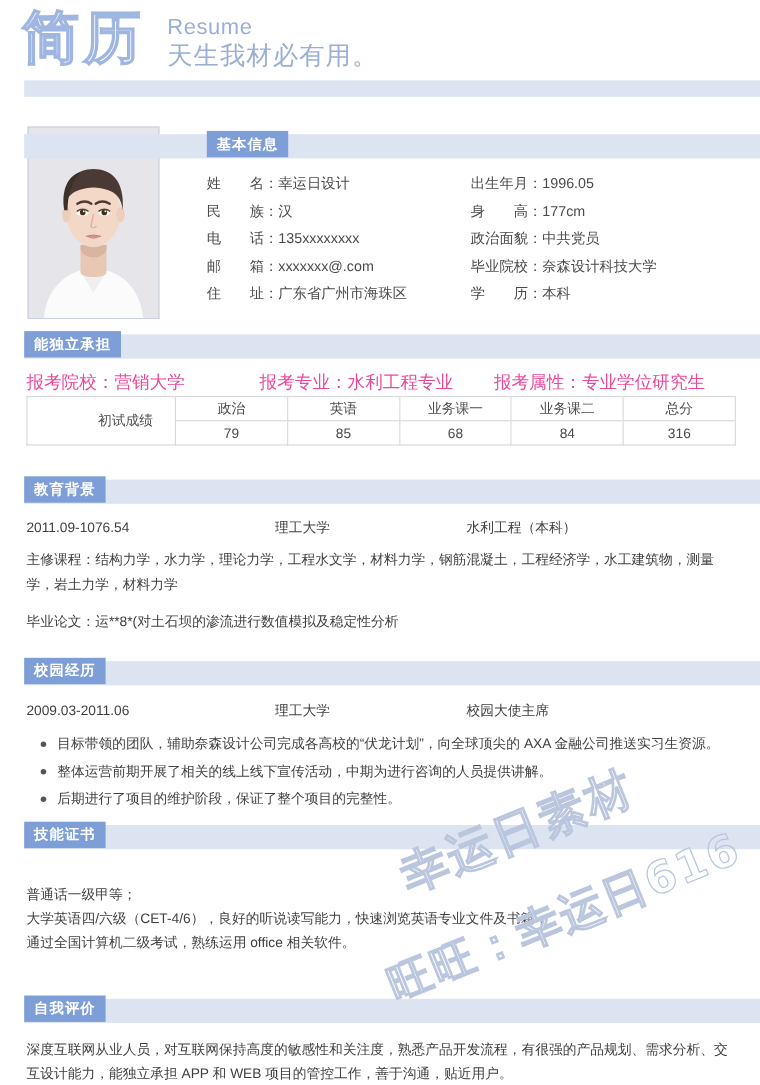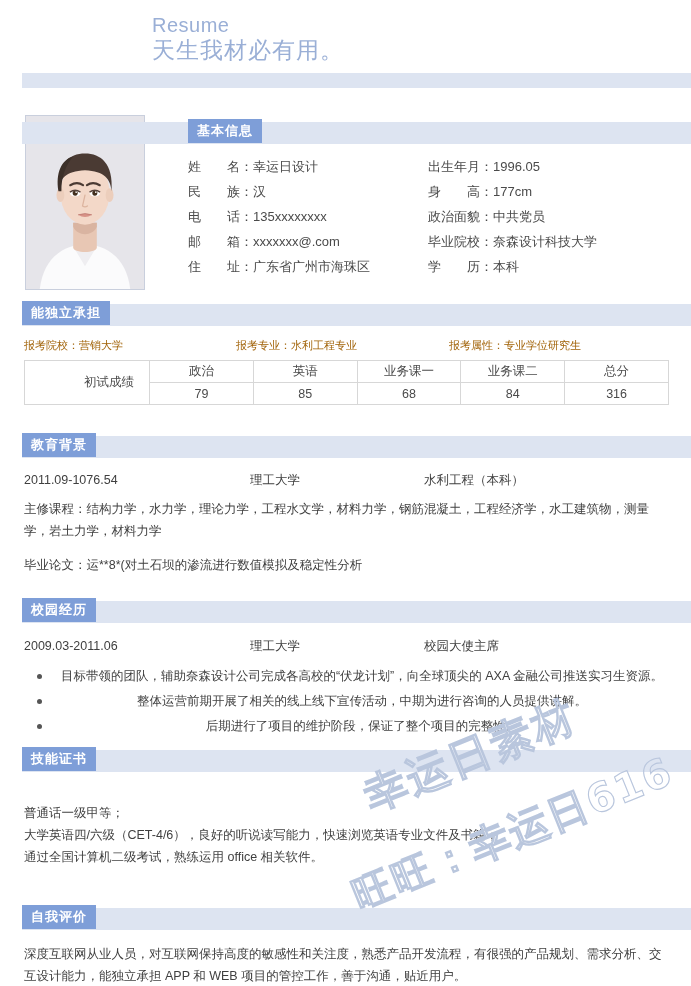--- a/index.html
+++ b/index.html
@@ -79,56 +79,55 @@
   
   .basic-grid {
     position: absolute; left: 188px; top: 158px;
     width: 480px;
   }
   .bi-row { display: flex; height: 25px; align-items: baseline; }
   .bi-cell { width: 245px; font-size: 13px; color: #4a4a4a; white-space: nowrap; }
 
   
   .exam-line { position: absolute; left: 24px; top: 338px; width: 650px; }
-  .exam-line span { font-size: 11px; color: #a16207; text-align: center; }
+  .exam-line span { font-size: 16px; color: #ec4899; text-align: center; }
   .exam-i1 { position: absolute; left: 0; }
   .exam-i2 { position: absolute; left: 212px; }
   .exam-i3 { position: absolute; left: 425px; }
 
   table.score {
     position: absolute; left: 24px; top: 360px;
     width: 645px;
     border-collapse: collapse;
     table-layout: fixed;
   }
   table.score td {
     border: 1px solid #d7d7d7;
     height: 22px;
     text-align: center;
     font-size: 12.5px;
     color: #4a4a4a;
   }
-  table.score td.first { width: 125px; padding-left: 44px; }
+  table.score td.first { width: 135px; padding-left: 44px; }
 
   
   .blk { position: absolute; left: 24px; width: 648px; }
   .edu-row { position: relative; height: 24px; }
   .edu-a { position: absolute; left: 0; }
   .edu-b { position: absolute; left: 226px; }
   .edu-c { position: absolute; left: 400px; }
 
   ul.bullets { list-style: none; margin: 0; padding: 0; }
   ul.bullets li {
     position: relative;
     padding-left: 28px;
     font-size: 12.5px;
     color: #3f3f3f;
     line-height: 25px;
     white-space: nowrap;
-    text-align: center;
   }
   ul.bullets li::before {
     content: "";
     position: absolute; left: 13px; top: 10px;
     width: 5px; height: 5px; border-radius: 50%;
     background: #555555;
   }
 
   .para { font-size: 12.5px; color: #3f3f3f; line-height: 22px; }
 
@@ -156,20 +155,21 @@
     transform: rotate(-22deg);
     transform-origin: left top;
   }
 </style>
 </head>
 <body>
 
 <div id="page">
 
   <div class="masthead">
+    <div class="logo-cn">简历</div>
     <div class="masthead-right">
       <div class="resume-en">Resume</div>
       <div class="resume-slogan">天生我材必有用。</div>
     </div>
   </div>
   <div class="masthead-bar"></div>
 
   <div class="photo-frame">
     <svg class="photo-svg" viewBox="0 0 120 175" preserveAspectRatio="none">
       <rect x="0" y="0" width="120" height="175" fill="#e6e5ea"></rect>

